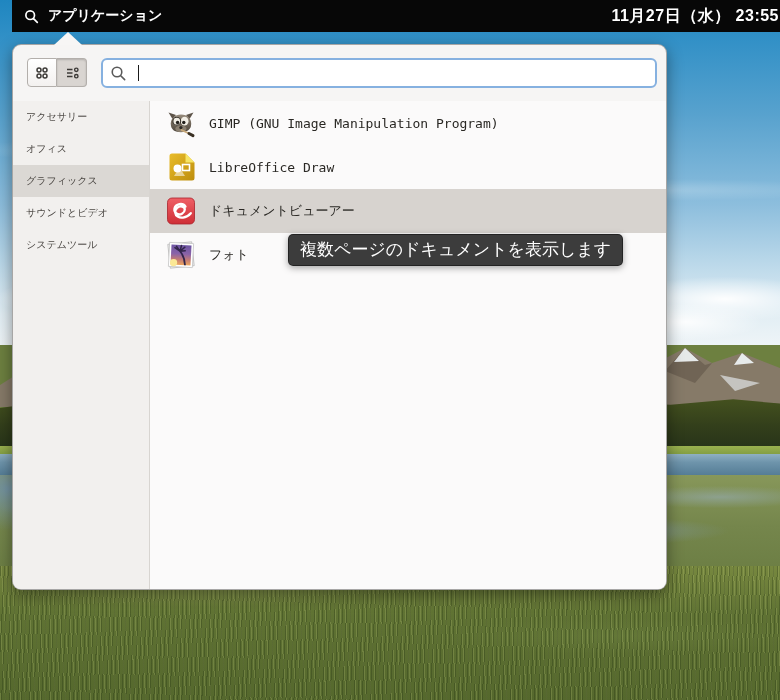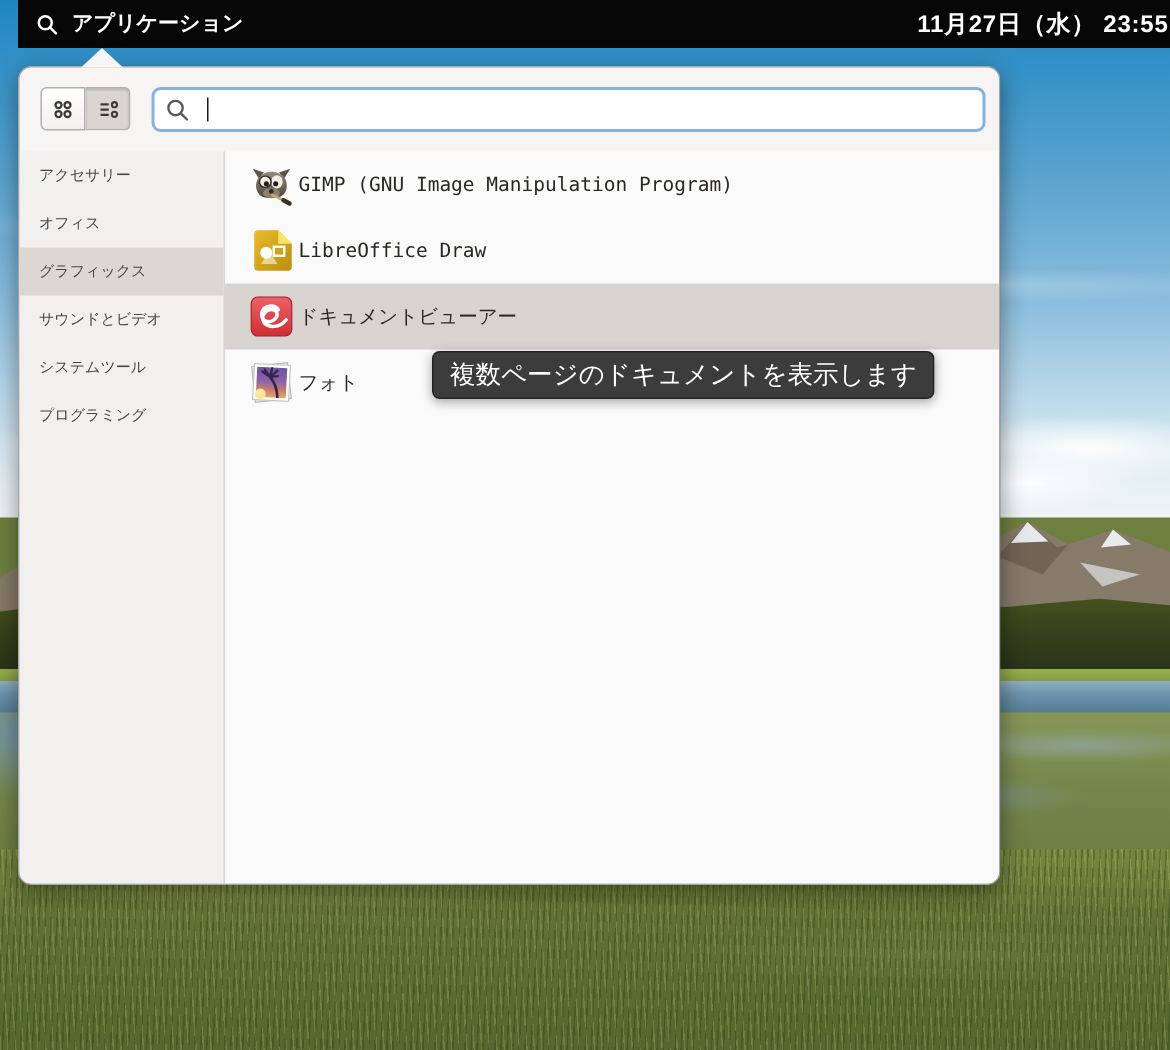--- a/index.html
+++ b/index.html
@@ -71,21 +71,21 @@
   .search-entry input{flex:1;border:none;outline:none;background:transparent;height:100%;
     font-size:14px;padding:0 6px;color:#222;}
   .search-entry .mag{margin-left:7px;flex:0 0 auto;display:block;}
   .caret{position:absolute;left:35px;top:5px;width:1px;height:16px;background:#1a1a1a;}
   .launcher-body{position:absolute;left:0;top:56px;right:0;bottom:0;display:flex;}
   .categories{width:136px;flex:0 0 136px;background:#f2f0ee;border-right:1px solid #d8d5d1;}
   .cat{height:32px;display:flex;align-items:center;padding-left:13px;
     font-size:10px;color:#4a4642;cursor:pointer;}
   .cat.selected{background:#dbd8d4;}
   .applist{flex:1;background:#fbfafa;}
-  .app-row{height:44px;display:flex;align-items:center;padding-left:15px;gap:2px;cursor:pointer;}
+  .app-row{height:44px;display:flex;align-items:center;padding-left:15px;gap:12px;cursor:pointer;}
   .app-row.highlighted{background:#d7d3cf;}
   .app-icon{width:32px;height:32px;flex:0 0 32px;display:block;}
   .app-label{font-family:"DejaVu Sans Mono",monospace;font-size:13px;color:#2a2824;}
   
   .tooltip{position:absolute;left:288px;top:234px;z-index:40;
     background:rgba(54,54,54,.97);color:#fff;font-size:17px;line-height:18px;
     padding:6px 11px;border-radius:5px;border:1px solid rgba(20,20,20,.6);
     box-shadow:0 2px 7px rgba(0,0,0,.35);white-space:nowrap;}
 </style>
 </head>
@@ -153,21 +153,20 @@
   </div>
 
   <div class="launcher-body">
 
     <nav class="categories">
       <div class="cat">アクセサリー</div>
       <div class="cat">オフィス</div>
       <div class="cat selected">グラフィックス</div>
       <div class="cat">サウンドとビデオ</div>
       <div class="cat">システムツール</div>
-      <div class="cat">プログラミング</div>
     </nav>
 
     <div class="applist">
 
       <div class="app-row">
         <svg class="app-icon" viewBox="0 0 32 32">
           <defs>
             <linearGradient id="gh" x1="0" y1="0" x2="0" y2="1">
               <stop offset="0" stop-color="#978b7c"></stop>
                 <stop offset="1" stop-color="#4e463c"></stop>

